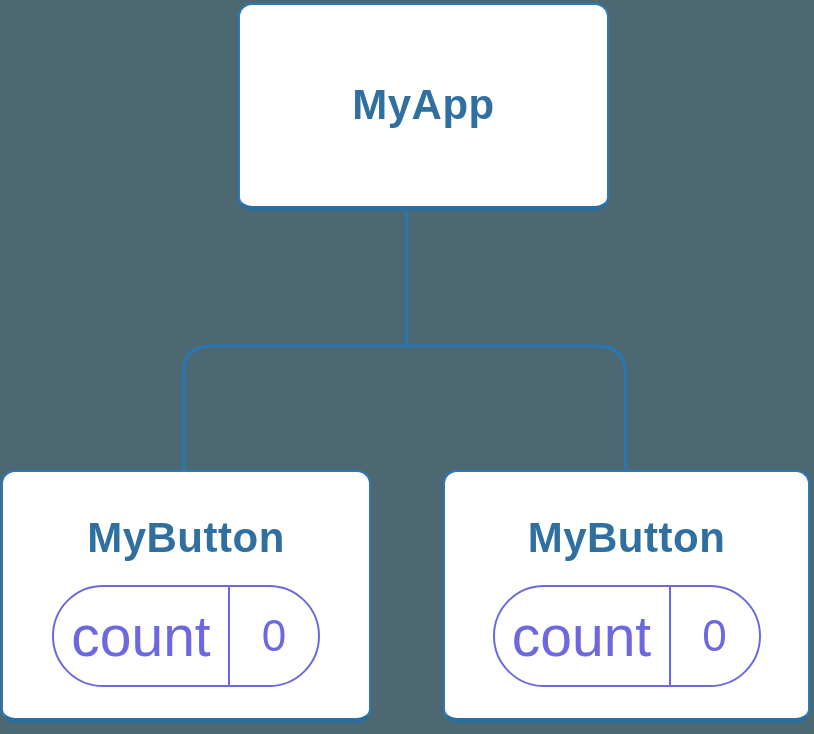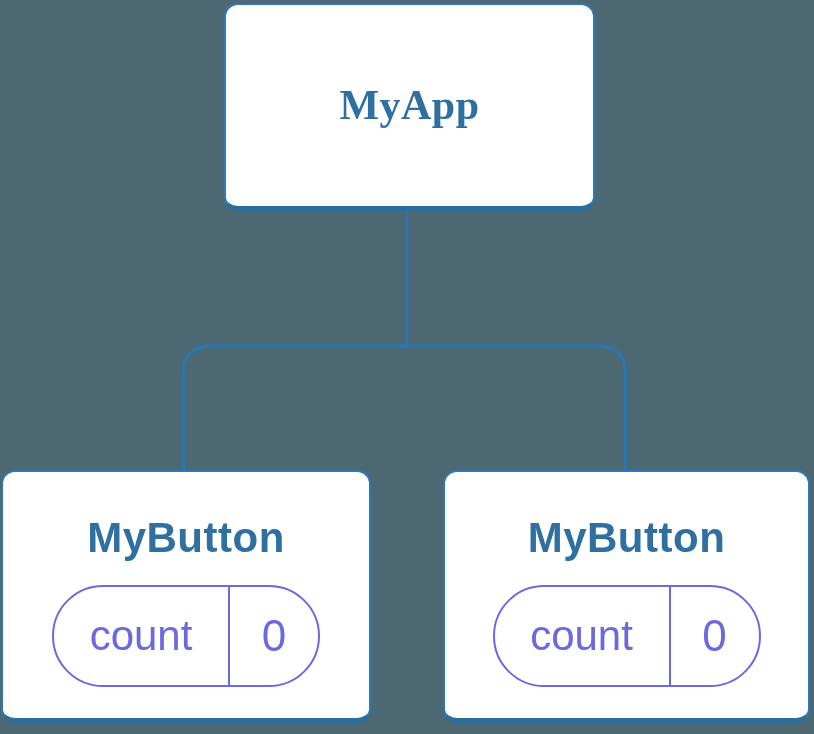--- a/index.html
+++ b/index.html
@@ -37,22 +37,22 @@
     border: 2.5px solid var(--card-border);
     border-bottom: 5px solid var(--card-border-bottom);
     border-radius: 14px;
     z-index: 1;
     display: flex;
     flex-direction: column;
     align-items: center;
     justify-content: center;
   }
   .card-root {
-    left: 224px; top: 3px;
-    width: 371px; height: 208px; font-family: Liberation Serif, serif;
+    left: 238px; top: 3px;
+    width: 371px; height: 208px;
   }
   .card-child-left {
     left: 1px; top: 470px;
     width: 370px; height: 253px;
     padding-top: 10px;
     gap: 22px;
   }
   .card-child-right {
     left: 443px; top: 470px;
     width: 367px; height: 253px;
@@ -74,21 +74,21 @@
     border: 2px solid var(--state-accent);
     border-radius: 60px;
     overflow: hidden;
     background: var(--card-background);
   }
   .state-name {
     width: 174px;
     display: flex;
     align-items: center;
     justify-content: center;
-    font-size: 42px;
+    font-size: 57px;
     color: var(--state-accent);
     text-align: right;
   }
   .state-value {
     width: 90px;
     display: flex;
     align-items: center;
     justify-content: center;
     font-size: 44px;
     color: var(--state-accent);

